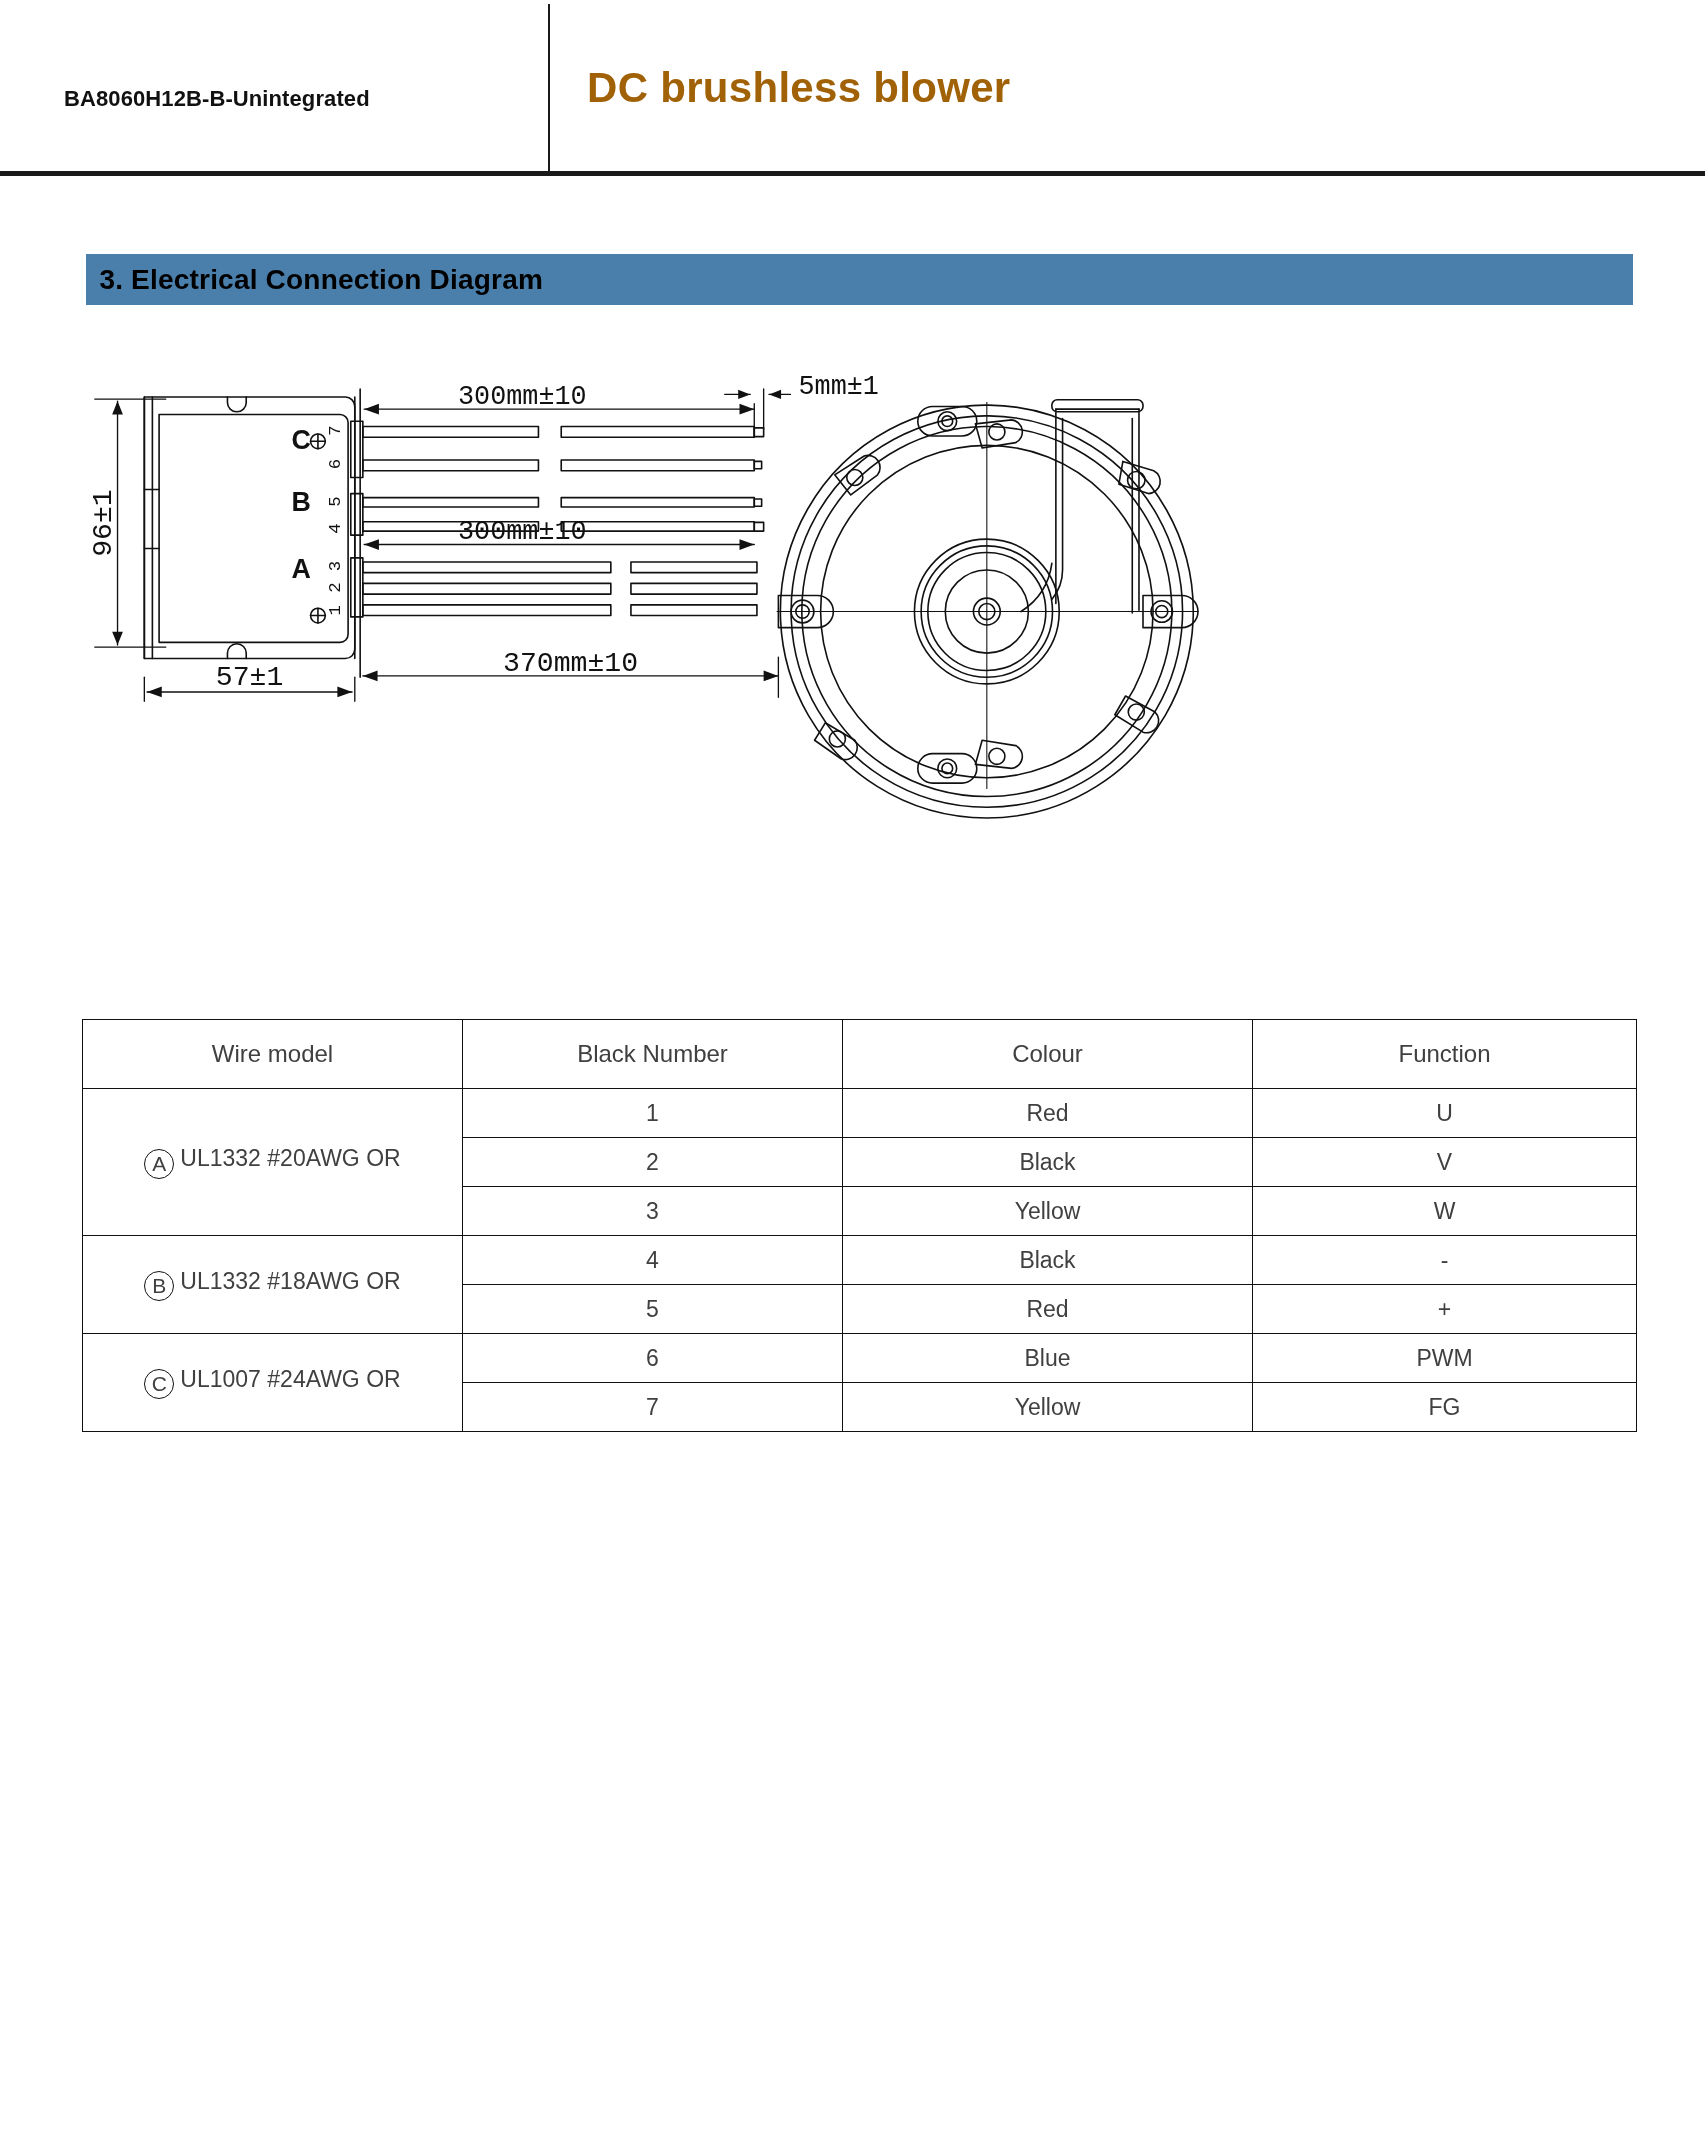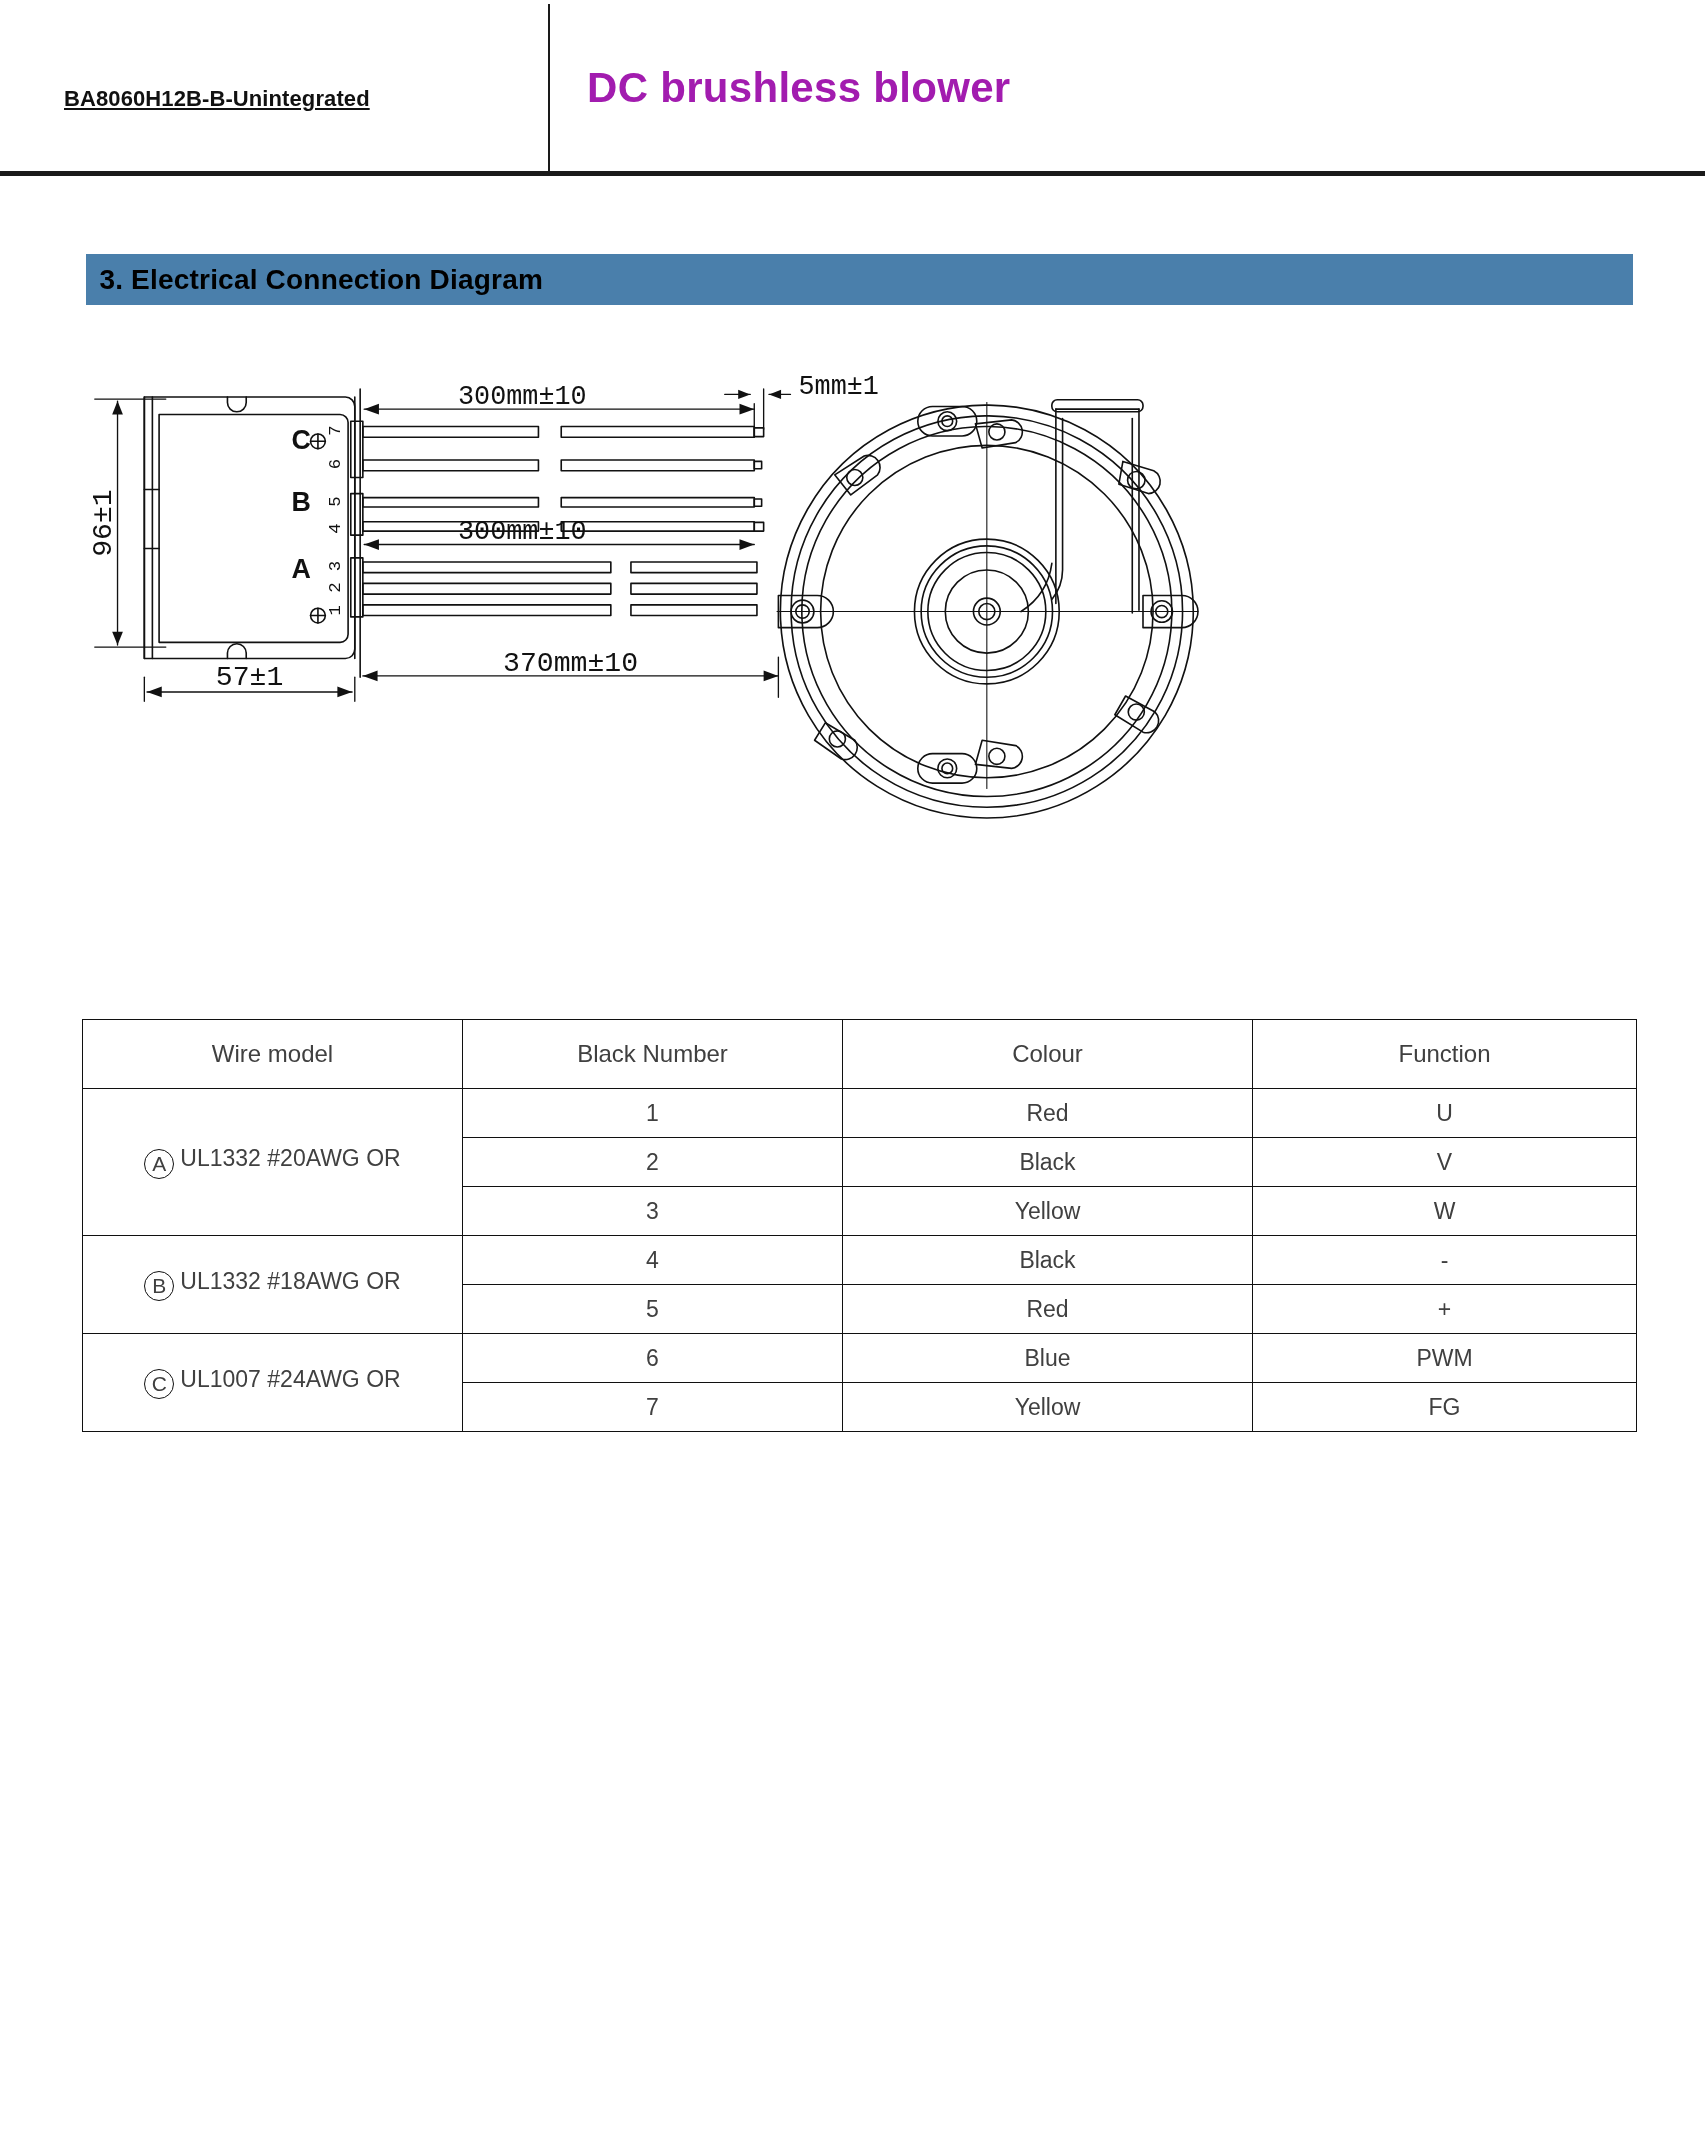--- a/index.html
+++ b/index.html
@@ -15,25 +15,25 @@
   
   .header{position:absolute;left:0;top:0;width:1706px;height:173px;}
   .header-divider{
     position:absolute;left:548px;top:4px;width:2px;height:168px;background:#1a1a1a;
   }
   .header-rule{
     position:absolute;left:0;top:171px;width:1706px;height:4.7px;background:#1a1a1a;
   }
   .model-code{
     position:absolute;left:64px;top:86px;width:469px;
-    font-size:22px;font-weight:700;letter-spacing:0.1px;color:#111;text-decoration:underline;
+    font-size:22px;font-weight:700;letter-spacing:0.1px;color:#111;
   }
   .doc-title{
     position:absolute;left:587px;top:64px;
-    font-size:42px;font-weight:700;color:#a21caf;letter-spacing:0.3px;
+    font-size:42px;font-weight:700;color:#a16207;letter-spacing:0.3px;
   }
 
   
   .section-bar{
     position:absolute;left:86px;top:254px;width:1547px;height:51px;
     background:#4a7fab;
   }
   .section-bar span{
     position:absolute;left:13.4px;top:50%;transform:translateY(-50%);
     color:#000000;font-size:28px;font-weight:700;letter-spacing:0.2px;white-space:nowrap;

